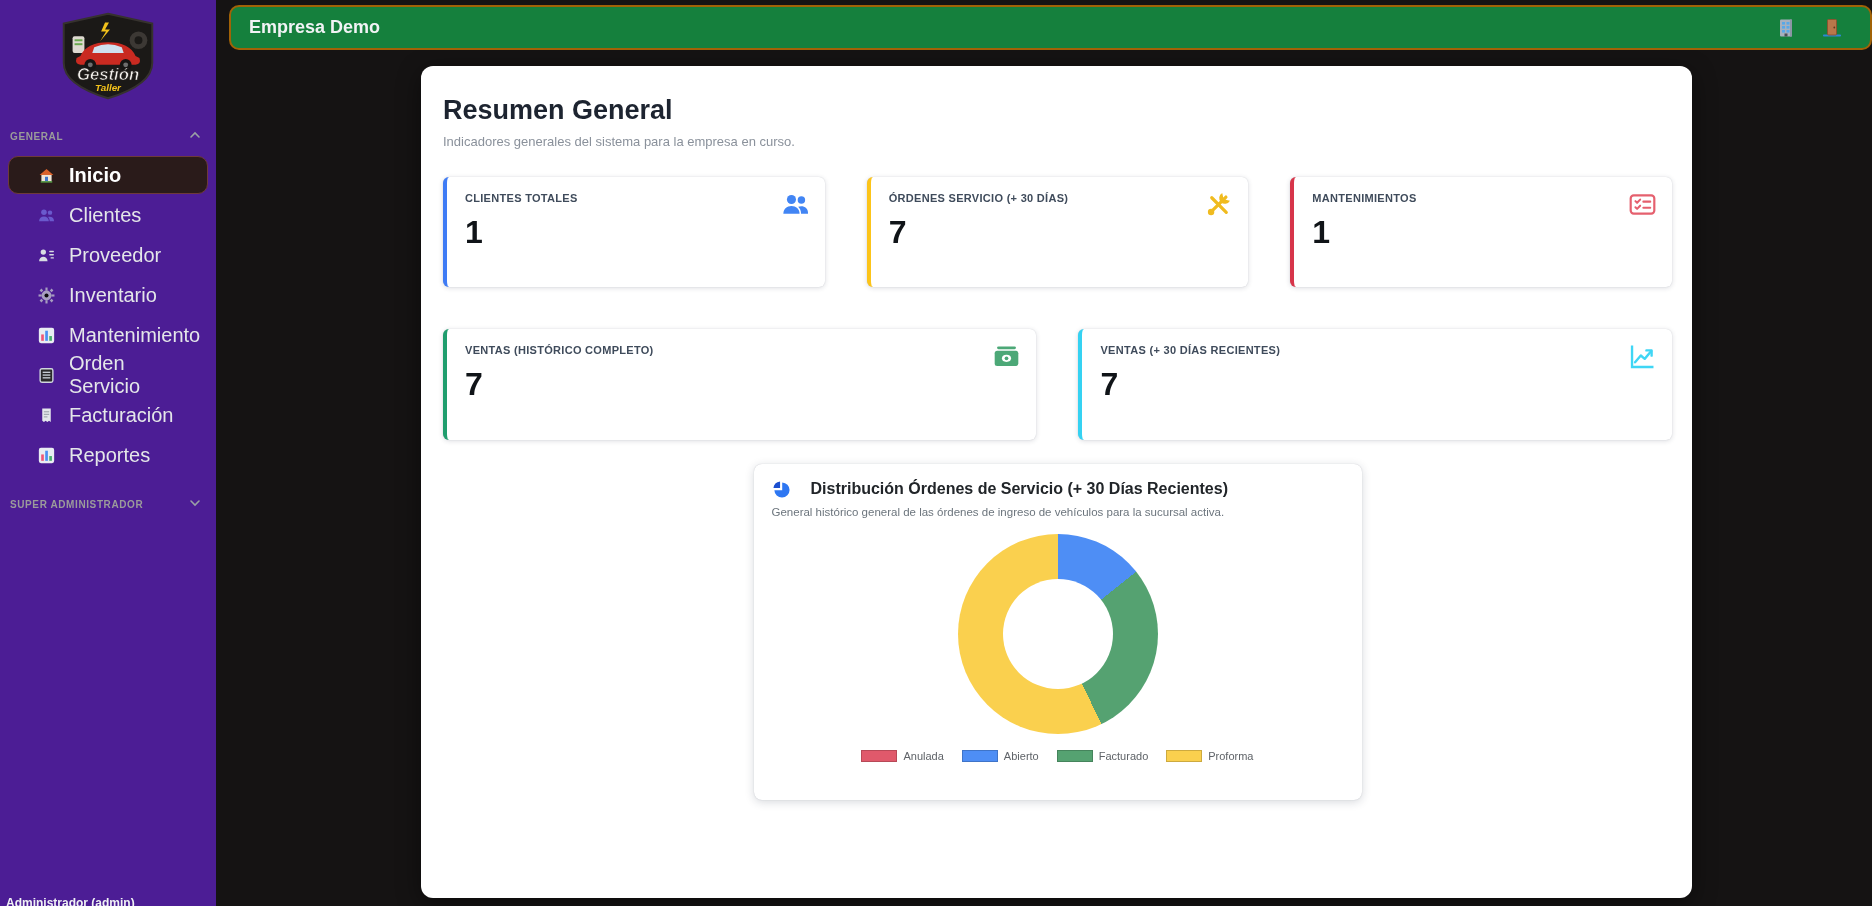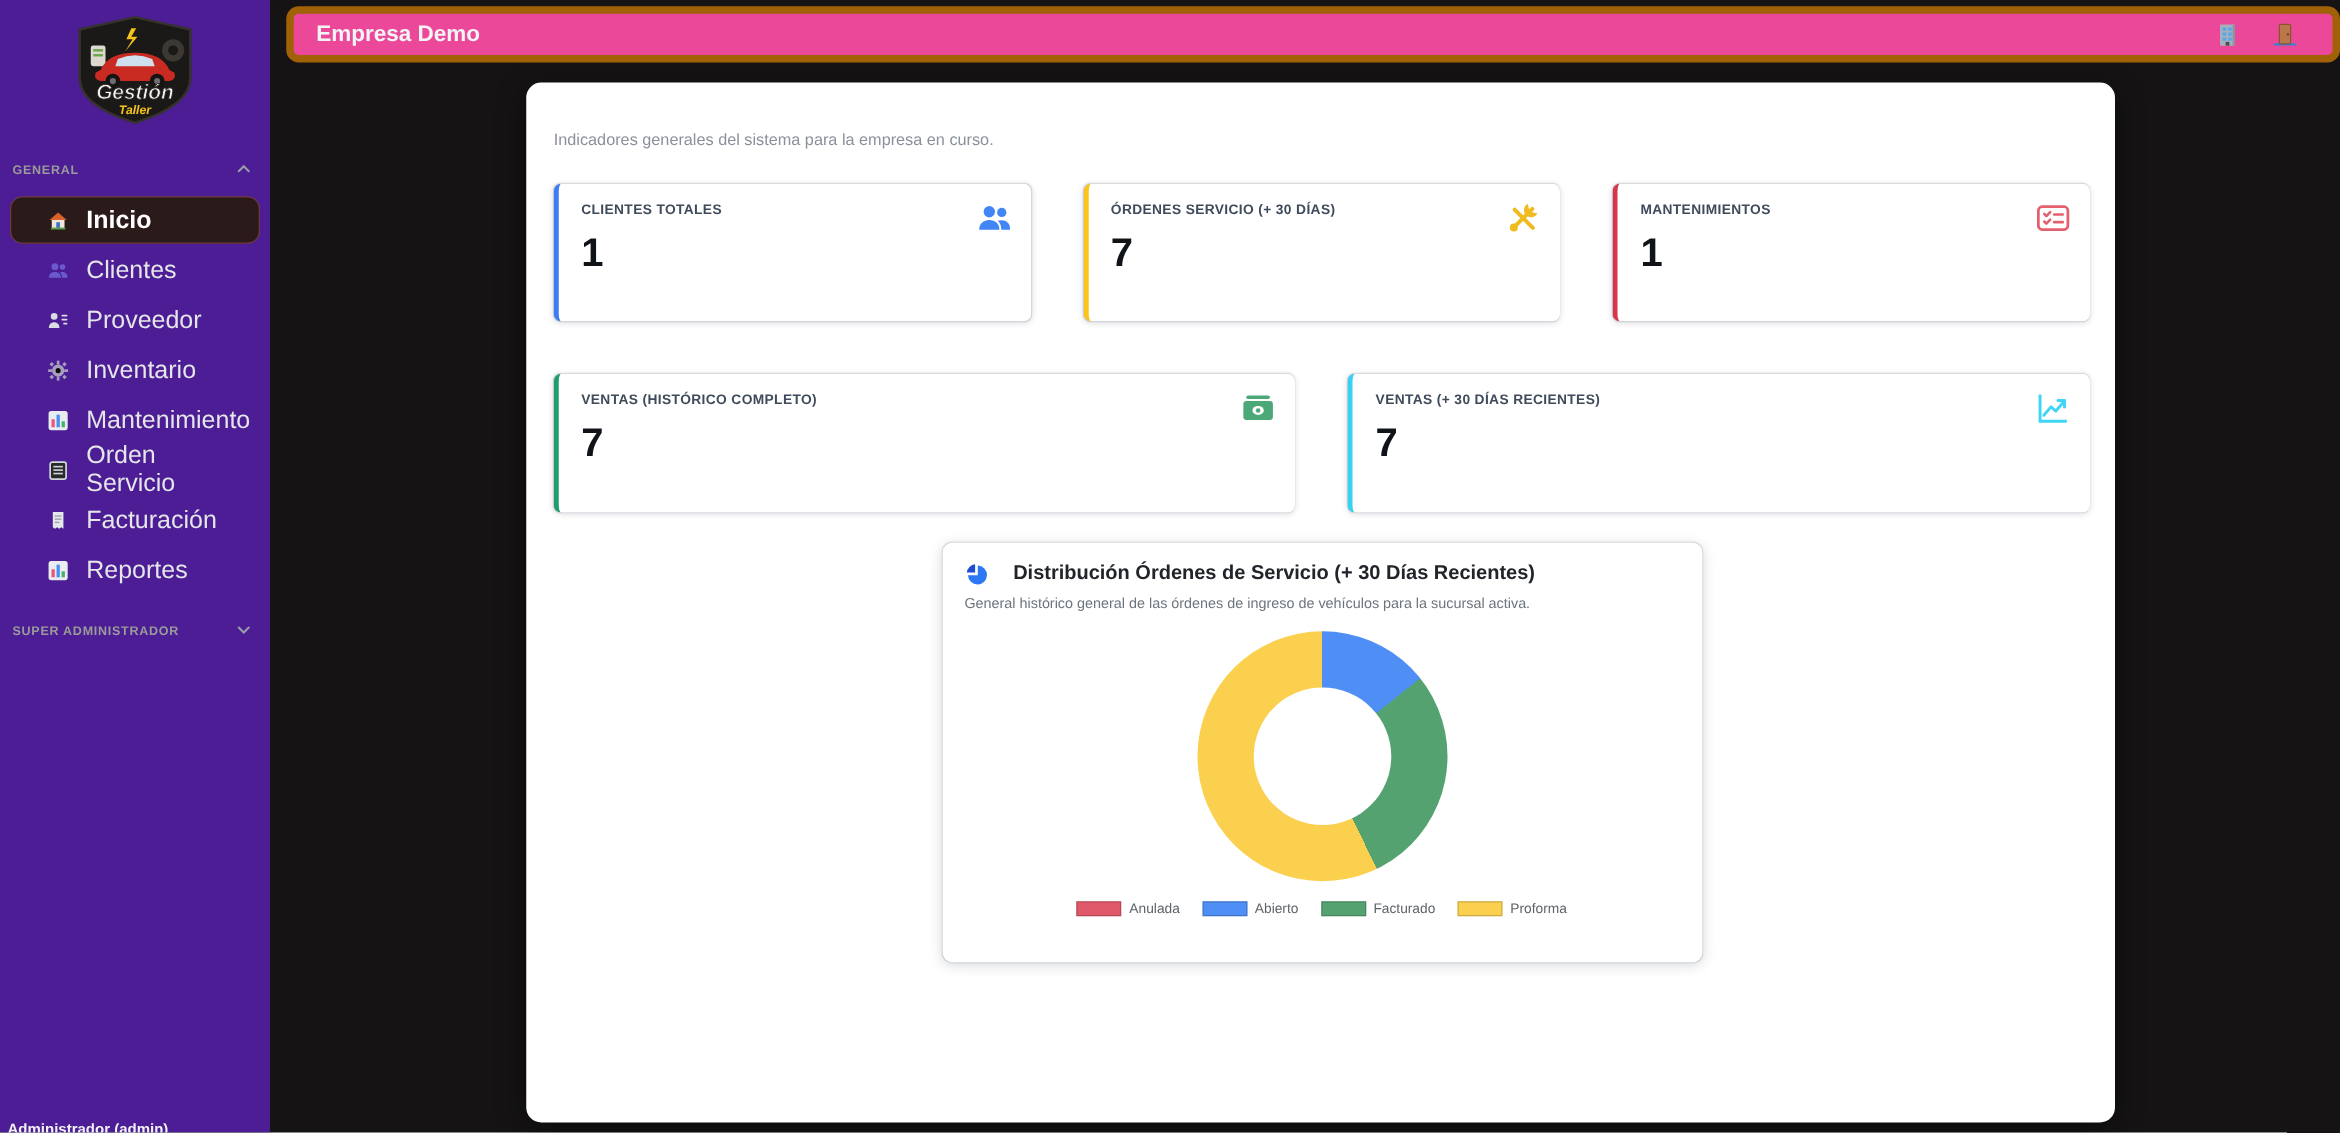--- a/index.html
+++ b/index.html
@@ -35,21 +35,21 @@
   }
   .nav-icon { width:18px; height:18px; display:flex; align-items:center; justify-content:center; flex:0 0 18px; }
   .sidebar-footer {
     position:absolute; left:6px; bottom:-4px;
     font-size:12px; font-weight:700; color:#f1f3f5; white-space:nowrap;
   }
 
   
   .header {
     position:absolute; left:229px; right:0; top:5px; height:45px;
-    background:#ec4899; border:6px solid #a16207; border-radius:10px;
+    background:#15803d; border:2px solid #a16207; border-radius:10px;
     display:flex; align-items:center; justify-content:space-between;
     padding:0 18px; z-index:2;
   }
   .header-title { font-size:18px; font-weight:700; color:#f1f3f5; }
   .header-icons { display:flex; align-items:center; gap:22px; padding-right:8px; }
   .icon-btn { width:24px; height:24px; display:flex; align-items:center; justify-content:center; cursor:pointer; }
 
   
   .main-card {
     position:absolute; left:421px; top:66px; width:1271px; height:832px;
@@ -269,20 +269,21 @@
       <svg width="22" height="22" viewBox="0 0 22 22">
         <rect x="2" y="17.6" width="18" height="1.8" rx=".9" fill="#2f86d6"></rect>
         <rect x="6.5" y="2.5" width="9" height="15.5" rx="1" fill="#b9774a" stroke="#8a5430" stroke-width="1"></rect>
         <circle cx="13.3" cy="10.5" r="0.9" fill="#5d3a20"></circle>
       </svg>
     </span>
   </div>
 </header>
 
 <main class="main-card">
+  <h1 class="page-title">Resumen General</h1>
   <p class="page-subtitle">Indicadores generales del sistema para la empresa en curso.</p>
 
   <div class="stats-grid">
     <div class="stat-card span2" style="border-left-color: rgb(62, 123, 245);">
       <div class="stat-label">CLIENTES TOTALES</div>
       <div class="stat-value">1</div>
       <span class="stat-icon" style="color: rgb(66, 133, 244);">
         <svg width="27" height="27" viewBox="0 0 16 16" fill="currentColor">
           <circle cx="5.6" cy="5" r="2.7"></circle>
             <circle cx="11.5" cy="5.3" r="2.2"></circle>

